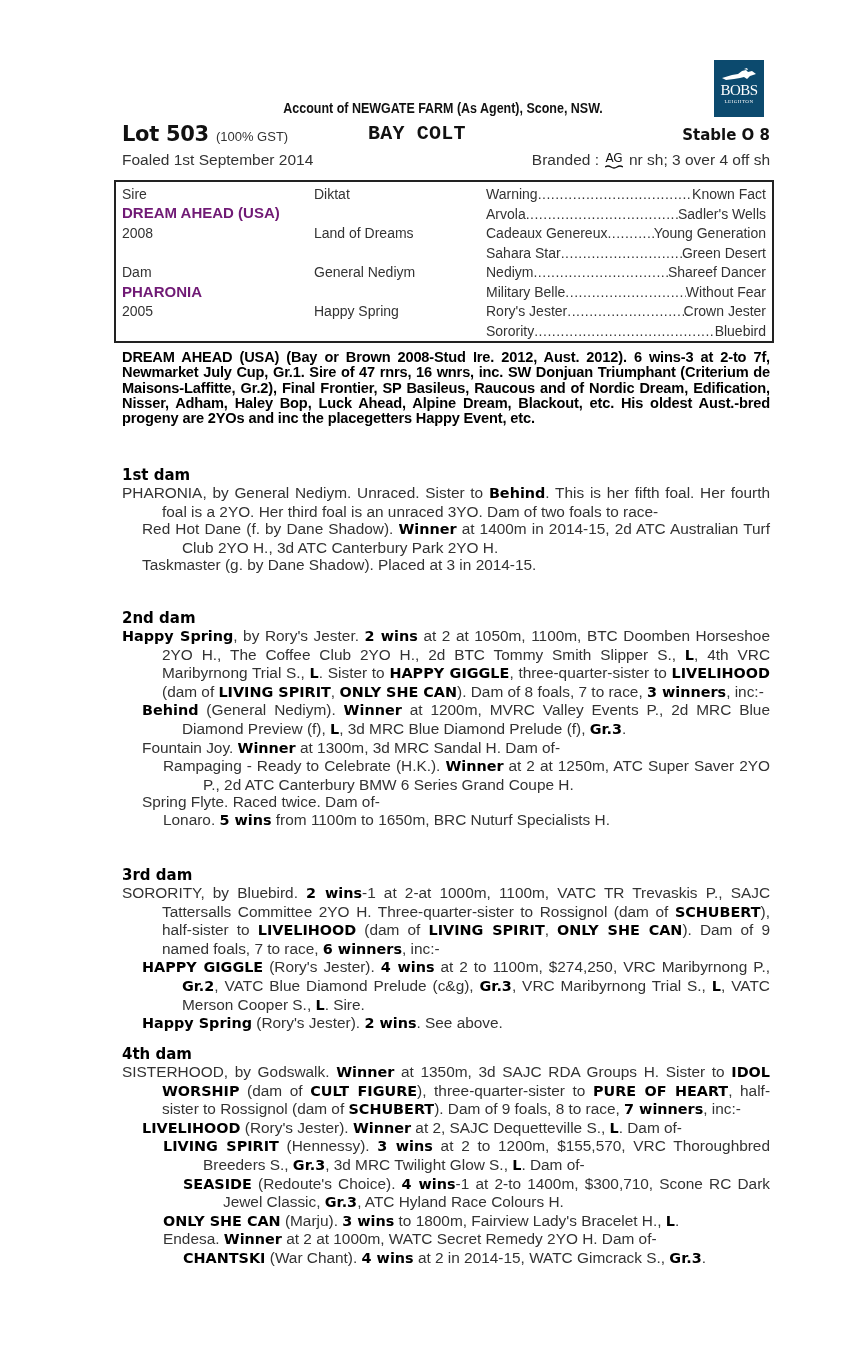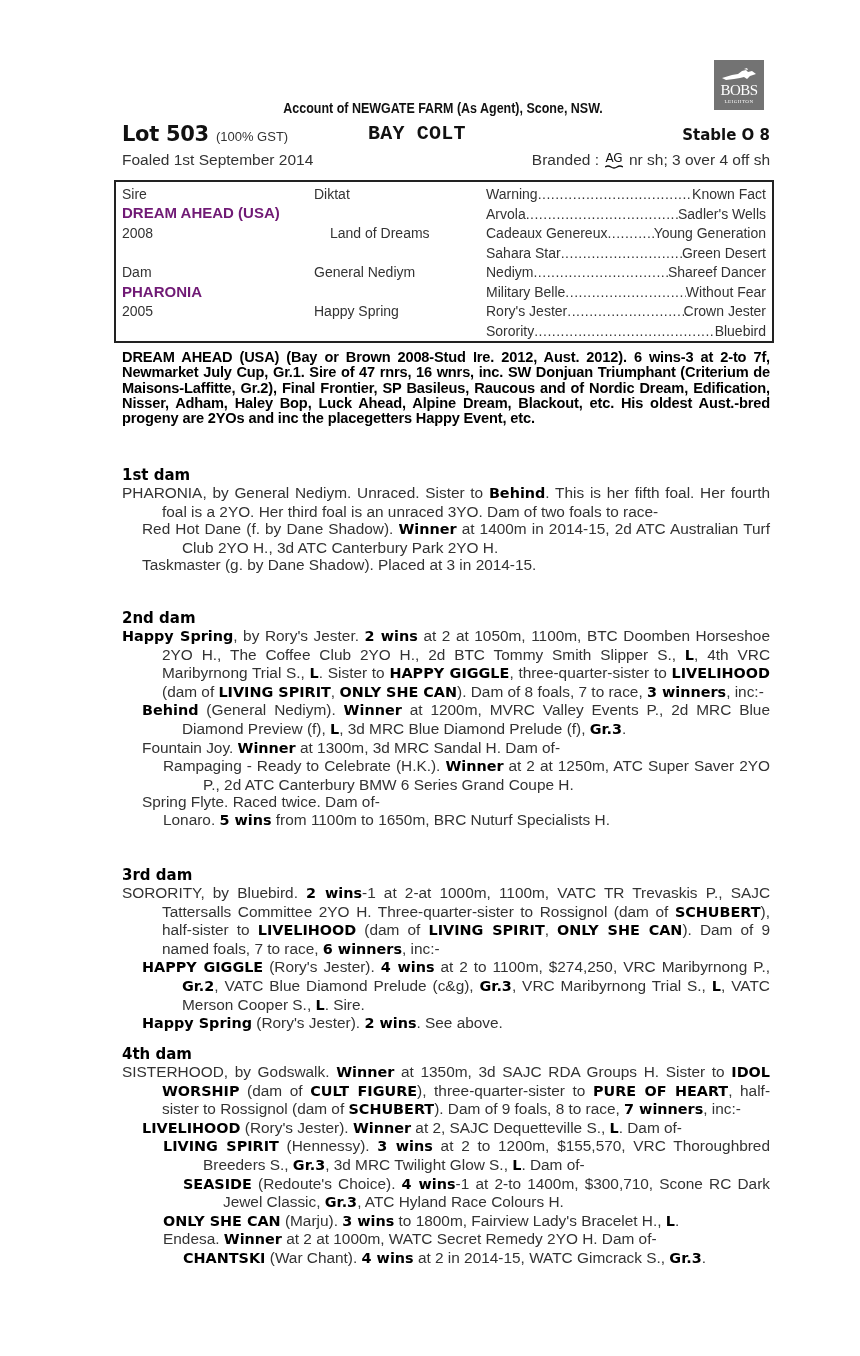--- a/index.html
+++ b/index.html
@@ -1,17 +1,17 @@
 <!DOCTYPE html>
 <html><head>
 <meta charset="utf-8">
 <style>
   html, body { margin: 0; padding: 0; background: #ffffff; }
   body { width: 860px; height: 1356px; position: relative; overflow: hidden; color: #111; font-family: "Liberation Sans", sans-serif; }
-  .logo { position: absolute; left: 714px; left: 714px; top: 60px; width: 50px; height: 50px; background: #737373; color: #fff; text-align: center; }
+  .logo { position: absolute; left: 714px; left: 714px; top: 60px; width: 50px; height: 57px; background: #0c4a6e; color: #fff; text-align: center; }
   .logo .bird { position: absolute; left: 6px; top: 8px; width: 38px; height: 14px; }
   .logo .name { position: absolute; left: 0; right: 0; top: 22px; font-family: "Liberation Serif", serif; font-size: 15px; letter-spacing: -0.5px; line-height: 16px; }
   .logo .sub { position: absolute; left: 0; right: 0; top: 39px; font-family: "Liberation Serif", serif; font-size: 5px; letter-spacing: 0.5px; }
 
   .account { position: absolute; left: 0; width: 860px; top: 100px; text-align: center; font-family: "Liberation Sans", sans-serif; font-weight: bold; font-size: 14.5px; transform: scaleX(0.86); transform-origin: 443px 0; padding-left: 26px; box-sizing: border-box; }
   .row1 { position: absolute; left: 122px; top: 122px; width: 648px; height: 26px; }
   .lot { position: absolute; left: 0; top: 0; font-family: "DejaVu Sans", sans-serif; font-weight: bold; font-size: 21px; letter-spacing: -0.3px; }
   .gst { font-family: "Liberation Sans", sans-serif; font-weight: normal; font-size: 13px; color: #333; letter-spacing: 0; }
   .sex { position: absolute; left: 246px; top: 0; font-family: Liberation Mono, monospace; font-weight: bold; font-size: 20px; letter-spacing: 0.2px; }
   .stable { position: absolute; right: 0; top: 4px; font-family: "DejaVu Sans", sans-serif; font-weight: bold; font-size: 15px; }
@@ -77,21 +77,21 @@
     </span>
     <span>nr sh; 3 over 4 off sh</span>
   </div>
 </div>
 
 <div class="pedigree">
   <div class="ped-cell" style="left:6px; top:4px;">Sire</div>
   <div class="ped-cell ped-big" style="left:6px; top:22px;">DREAM AHEAD (USA)</div>
   <div class="ped-cell" style="left:6px; top:43px;">2008</div>
   <div class="ped-cell" style="left:198px; top:4px;">Diktat</div>
-  <div class="ped-cell" style="left:198px; top:43px;margin-left:16px;">Land of Dreams</div>
+  <div class="ped-cell" style="left:198px; top:43px;">Land of Dreams</div>
 
   <div class="ped-cell" style="left:6px; top:82px;">Dam</div>
   <div class="ped-cell ped-big" style="left:6px; top:101px;">PHARONIA</div>
   <div class="ped-cell" style="left:6px; top:121px;">2005</div>
   <div class="ped-cell" style="left:198px; top:82px;">General Nediym</div>
   <div class="ped-cell" style="left:198px; top:121px;">Happy Spring</div>
 
   <div class="anc" style="top:4px;">
       <span class="l">Warning</span>
       <span class="dots"></span>

